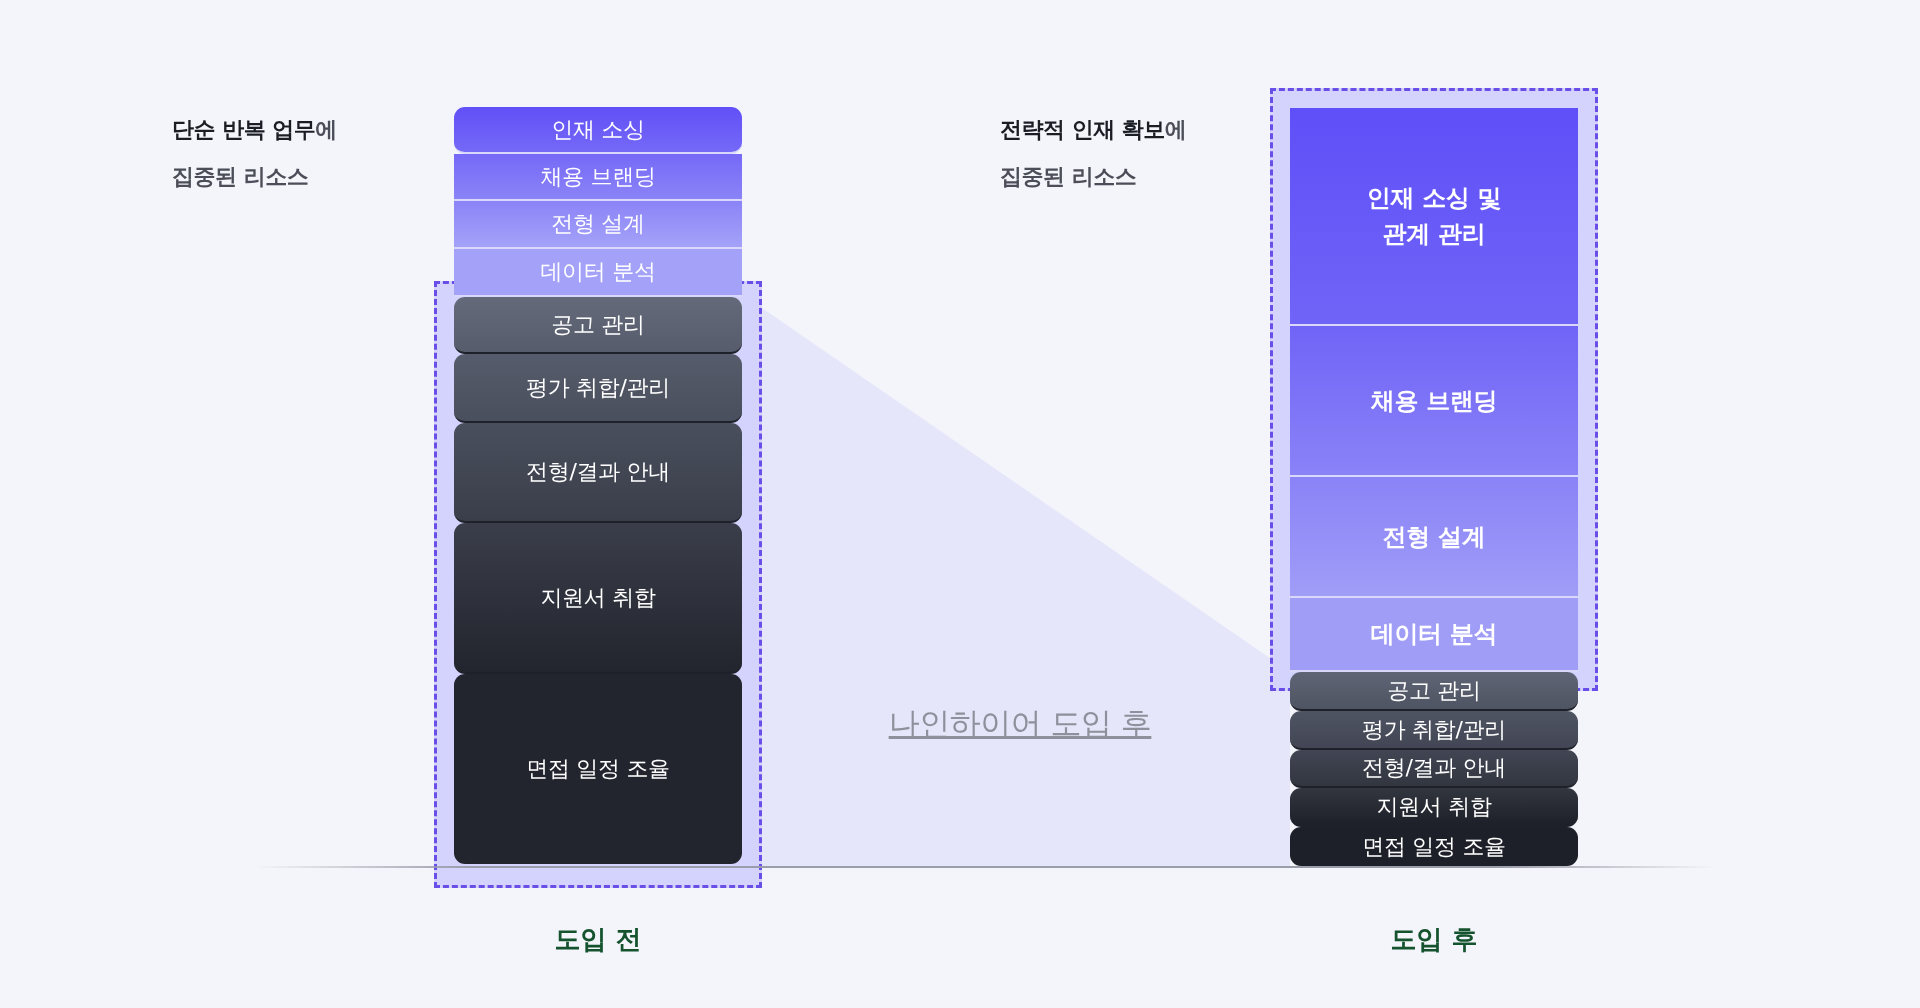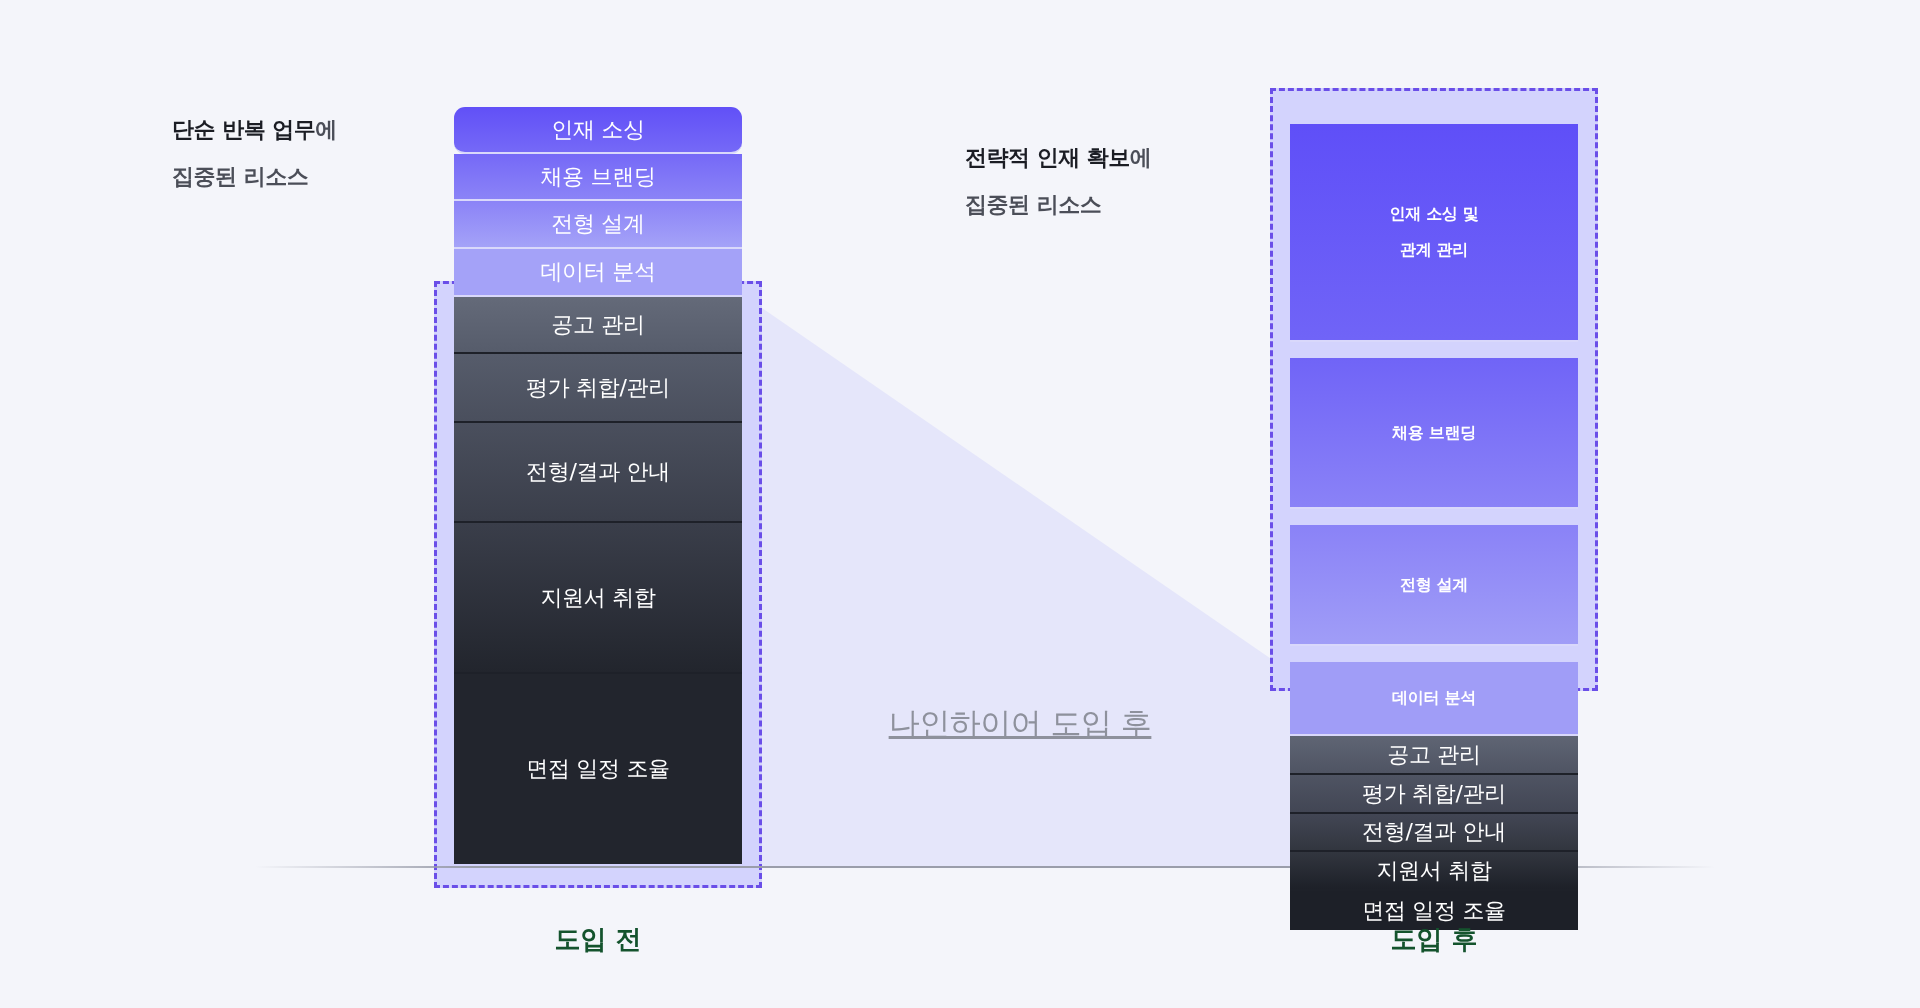--- a/index.html
+++ b/index.html
@@ -20,23 +20,23 @@
     border:3px dashed #6a4ee8; background:#d3d3fd;
   }
   .bar { position:absolute; width:288px; display:flex; flex-direction:column; }
   .seg {
     box-sizing:border-box; display:flex; align-items:center; justify-content:center;
     text-align:center; color:#ffffff; font-size:22px; line-height:36px;
     letter-spacing:-0.3px; white-space:pre-line;
   }
   .seg.purple { border-bottom:2px solid #d9d8fb; }
   .seg.purple:last-child { border-bottom:none; }
-  .seg.gray { border-bottom:2px solid #1e2129; }
+  .seg.gray { border-bottom:2px solid #1e2129;border-radius:11px; }
   .seg.gray:last-child { border-bottom:none; }
-  .right .seg.purple { font-weight:bold; font-size:16px;margin-top:16px; }
+  .right .seg.purple { font-weight:bold; font-size:24px; }
   .baseline {
     position:absolute; height:2px; top:866px; left:255px; width:1460px;
     background:linear-gradient(90deg, rgba(150,153,165,0) 0%, #9a9daa 15%, #9a9daa 85%, rgba(150,153,165,0) 100%);
   }
   .center-note { text-align:center; font-size:31px; line-height:47px; font-weight:bold; letter-spacing:-0.5px; }
   .center-note .muted { color:#8e919c; font-weight:normal;text-decoration:underline; }
   .center-note .strong { color:#1b1d24; }
   .axis-label { font-size:26px; font-weight:bold; color:#14532d; text-align:center; width:288px; }
 </style>
 </head>
@@ -44,21 +44,21 @@
 
 <svg class="polygon" width="1920" height="1008">
   <polygon points="762,308 1290,672 1290,866 762,866" fill="#e5e6fa"></polygon>
 </svg>
 
 <div class="abs heading" style="left:172px; top:106px;">
   <div><span class="strong">단순 반복 업무</span><span>에</span></div>
   <div>집중된 리소스</div>
 </div>
 
-<div class="abs heading" style="left:965px; top:106px;margin-top:28px;">
+<div class="abs heading" style="left:1000px; top:106px;">
   <div><span class="strong">전략적 인재 확보</span><span>에</span></div>
   <div>집중된 리소스</div>
 </div>
 
 <div class="dash-box" style="left:434px; top:281px; width:328px; height:607px;"></div>
 
 <div class="dash-box" style="left:1270px; top:88px; width:328px; height:603px;"></div>
 
 <div class="baseline"></div>
 

